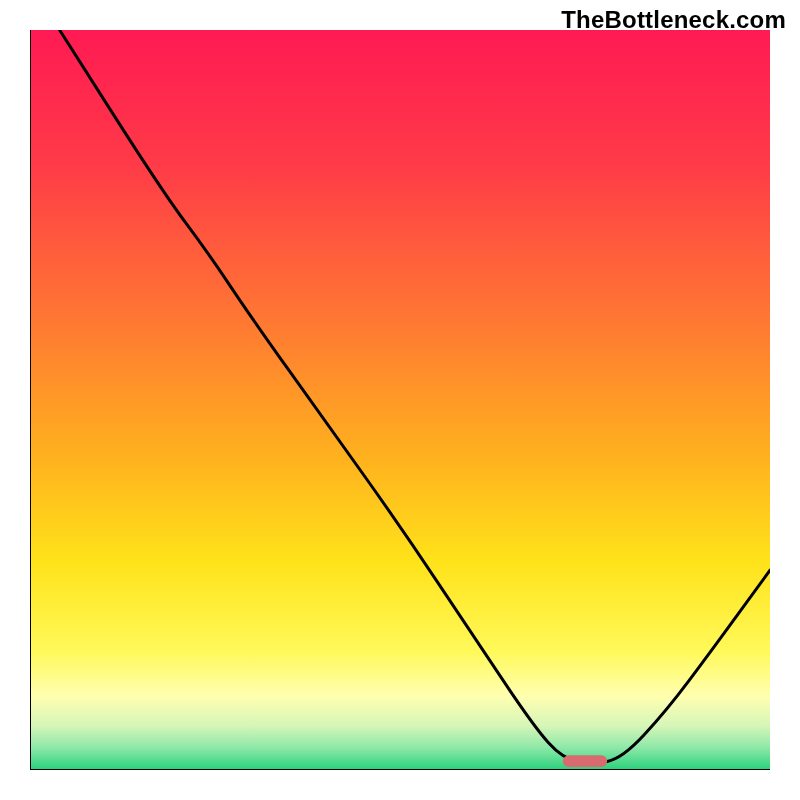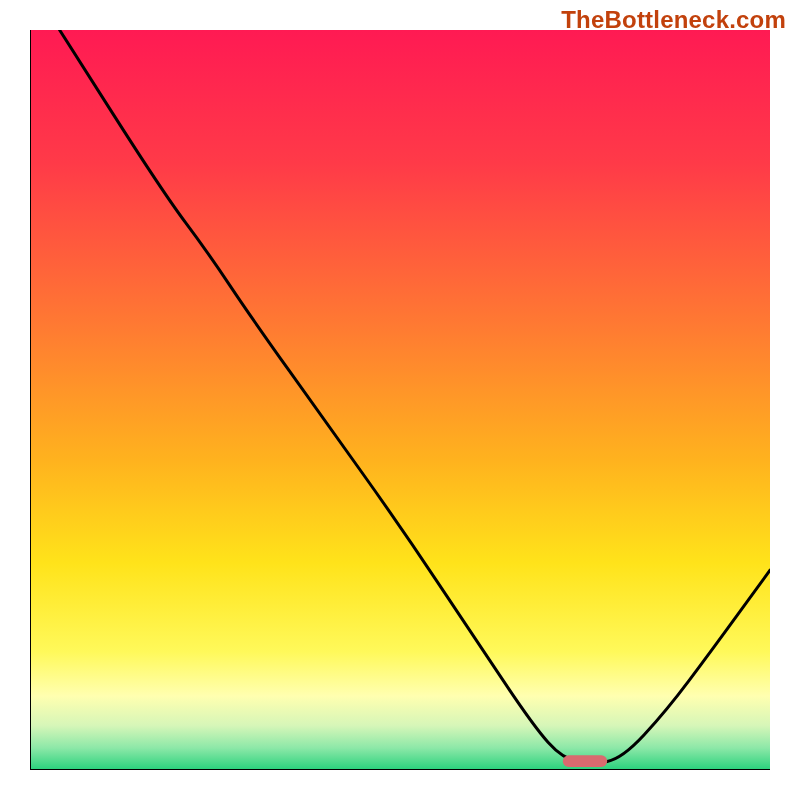--- a/index.html
+++ b/index.html
@@ -14,21 +14,21 @@
     position: relative;
     width: 800px;
     height: 800px;
   }
   .watermark {
     position: absolute;
     top: 6px;
     right: 14px;
     font-size: 24px;
     font-weight: 600;
-    color: #c2410c;
+    color: #000000;
     letter-spacing: 0.2px;
     z-index: 10;
   }
   .plot-area {
     position: absolute;
     left: 30px;
     top: 30px;
     width: 740px;
     height: 740px;
   }

